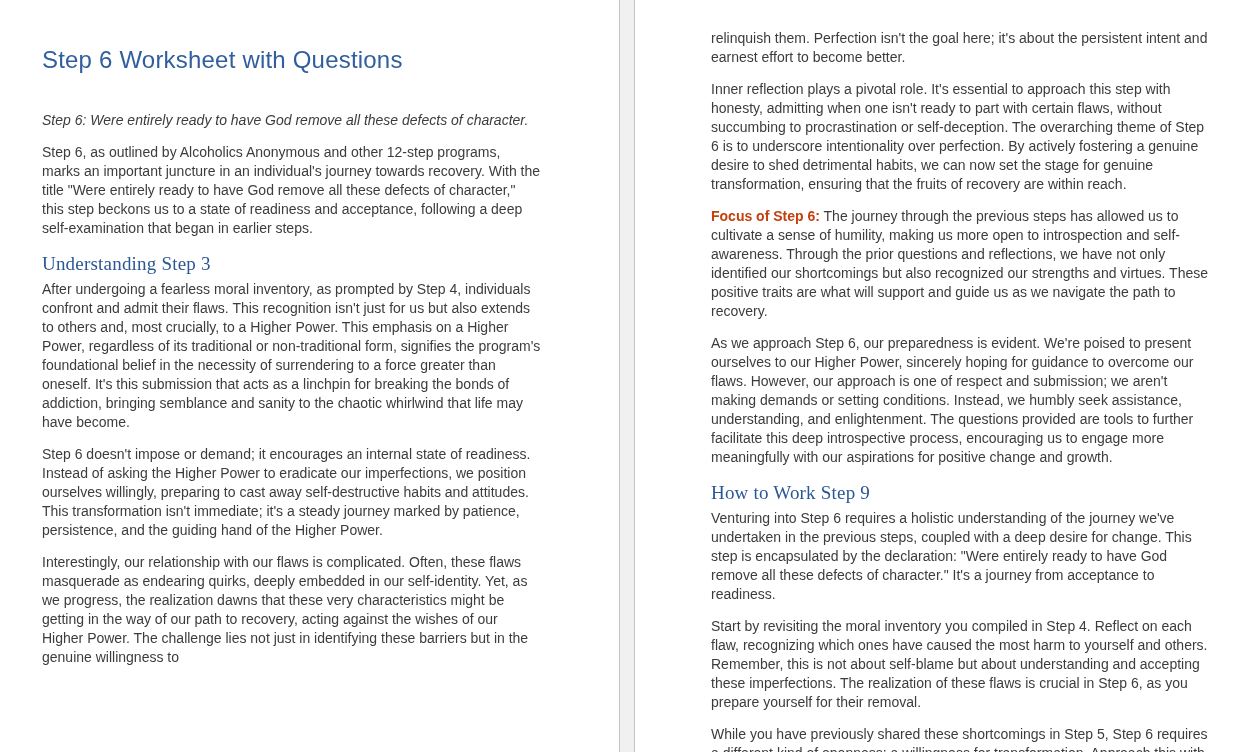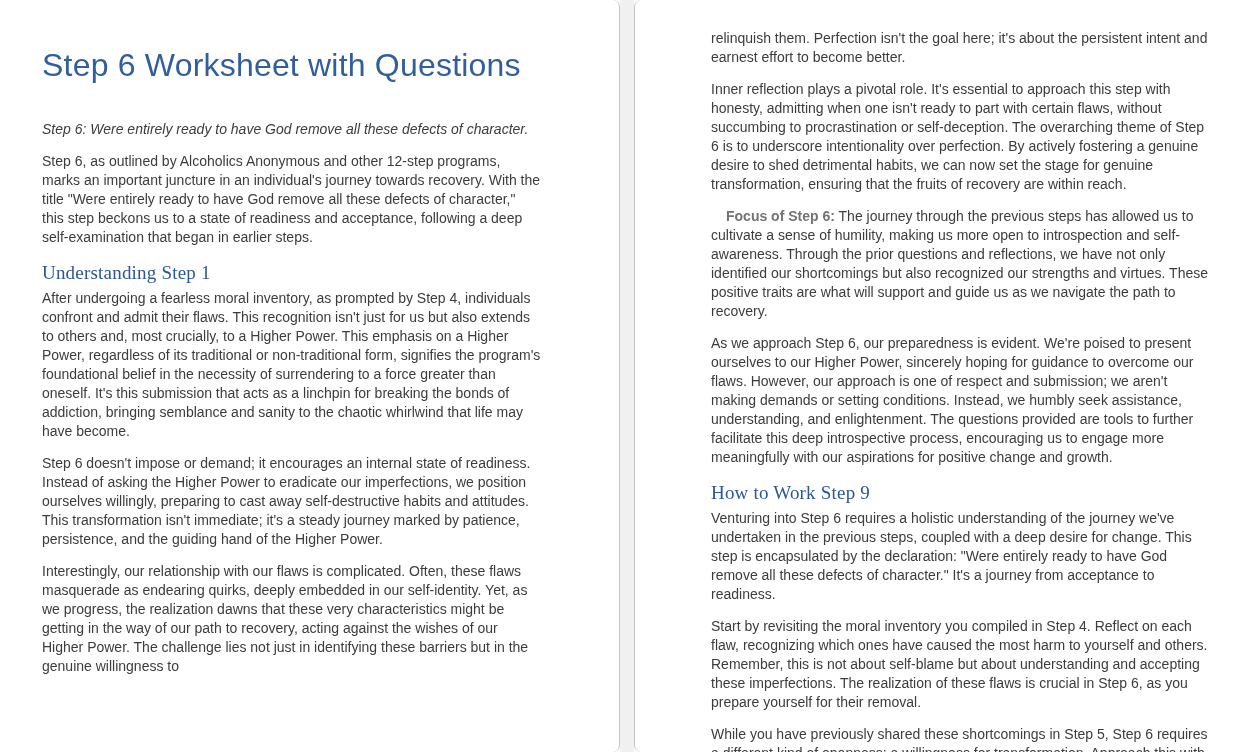--- a/index.html
+++ b/index.html
@@ -14,42 +14,41 @@
     overflow: hidden;
     display: flex;
     background: #ffffff;
     font-family: "Liberation Sans", sans-serif;
   }
   .page {
     background: #ffffff;
     box-sizing: border-box;
     height: 752px;
     overflow: hidden;
-    border-radius: 7px;
   }
   .page-left {
     width: 620px;
     border-right: 1px solid #c4c4c4;
     padding: 46px 78px 0 42px;
   }
   .page-gap {
     width: 14px;
     height: 752px;
     background: #f0f0f0;
     flex: 0 0 auto;
   }
   .page-right {
     flex: 1;
     border-left: 1px solid #c4c4c4;
     padding: 29px 38px 0 76px;
   }
   .doc-title {
     font-family: "Liberation Sans", sans-serif;
     font-weight: 400;
-    font-size: 32px;
+    font-size: 24px;
     line-height: 1.2;
     color: #315e9d;
     margin: 0 0 36px 0;
     letter-spacing: 0.2px;
   }
   .doc-subtitle {
     font-family: "Liberation Sans", sans-serif;
     font-weight: 500;
     font-size: 17.5px;
     line-height: 23px;
@@ -73,38 +72,37 @@
     font-family: "Liberation Serif", serif;
     font-weight: 500;
     font-size: 19px;
     line-height: 22px;
     color: #2b5795;
     margin: 15px 0 5px 0;
     letter-spacing: 0.2px;
   }
   .focus-label {
     font-weight: 700;
-    color: #737373;
-    margin-left: 15px;
+    color: #c2410c;
   }
 </style>
 </head>
 <body>
 
 <div class="viewport">
 
   <div class="page page-left body-text">
     <h1 class="doc-title">Step 6 Worksheet with Questions</h1>
 
 
     <p class="step-quote">Step 6: Were entirely ready to have God remove all these defects of character.</p>
 
     <p>Step 6, as outlined by Alcoholics Anonymous and other 12-step programs, marks an important juncture in an individual's journey towards recovery. With the title "Were entirely ready to have God remove all these defects of character," this step beckons us to a state of readiness and acceptance, following a deep self-examination that began in earlier steps.</p>
 
-    <h3 class="section-heading">Understanding Step 1</h3>
+    <h3 class="section-heading">Understanding Step 3</h3>
 
     <p>After undergoing a fearless moral inventory, as prompted by Step 4, individuals confront and admit their flaws. This recognition isn't just for us but also extends to others and, most crucially, to a Higher Power. This emphasis on a Higher Power, regardless of its traditional or non-traditional form, signifies the program's foundational belief in the necessity of surrendering to a force greater than oneself. It's this submission that acts as a linchpin for breaking the bonds of addiction, bringing semblance and sanity to the chaotic whirlwind that life may have become.</p>
 
     <p>Step 6 doesn't impose or demand; it encourages an internal state of readiness. Instead of asking the Higher Power to eradicate our imperfections, we position ourselves willingly, preparing to cast away self-destructive habits and attitudes. This transformation isn't immediate; it's a steady journey marked by patience, persistence, and the guiding hand of the Higher Power.</p>
 
     <p>Interestingly, our relationship with our flaws is complicated. Often, these flaws masquerade as endearing quirks, deeply embedded in our self-identity. Yet, as we progress, the realization dawns that these very characteristics might be getting in the way of our path to recovery, acting against the wishes of our Higher Power. The challenge lies not just in identifying these barriers but in the genuine willingness to</p>
   </div>
 
   <div class="page-gap"></div>
 

